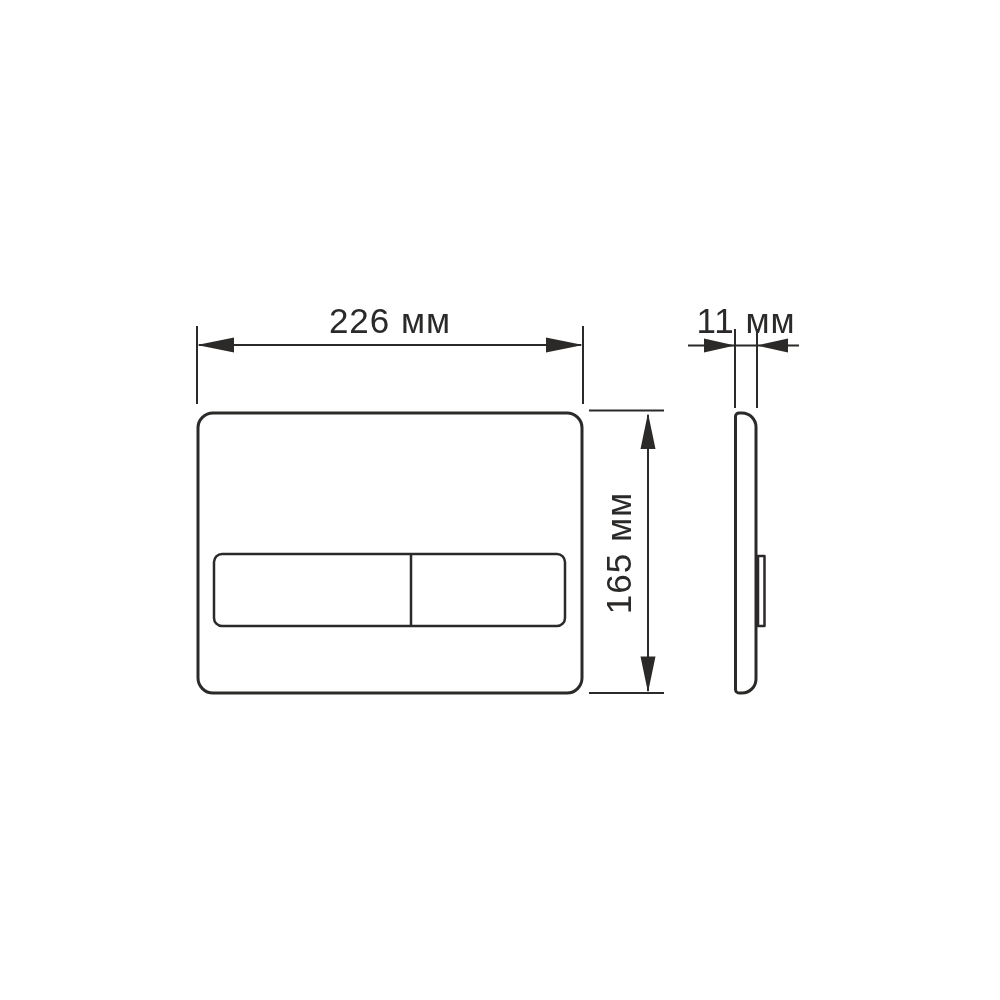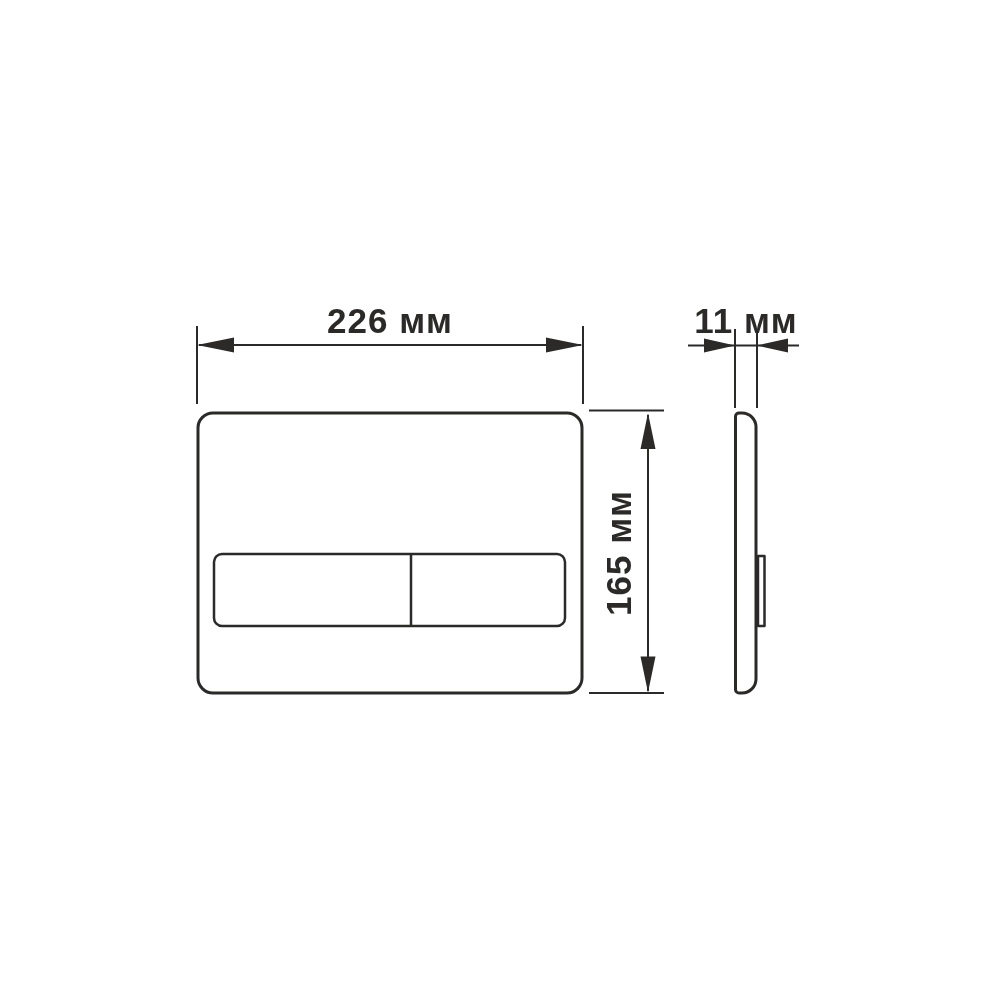--- a/index.html
+++ b/index.html
@@ -11,21 +11,20 @@
     width: 1000px;
     height: 1000px;
     background: var(--background, #ffffff);
     overflow: hidden;
     font-family: "Liberation Sans", sans-serif;
   }
   .canvas-wrap {
     width: 1000px;
     height: 714px;
     position: relative;
-    font-weight: bold;
   }
   svg { display: block; }
   .outline {
     fill: none;
     stroke: var(--line, #2b2a29);
     stroke-width: 3;
     stroke-linejoin: round;
   }
   .outline-thin {
     fill: #ffffff;

